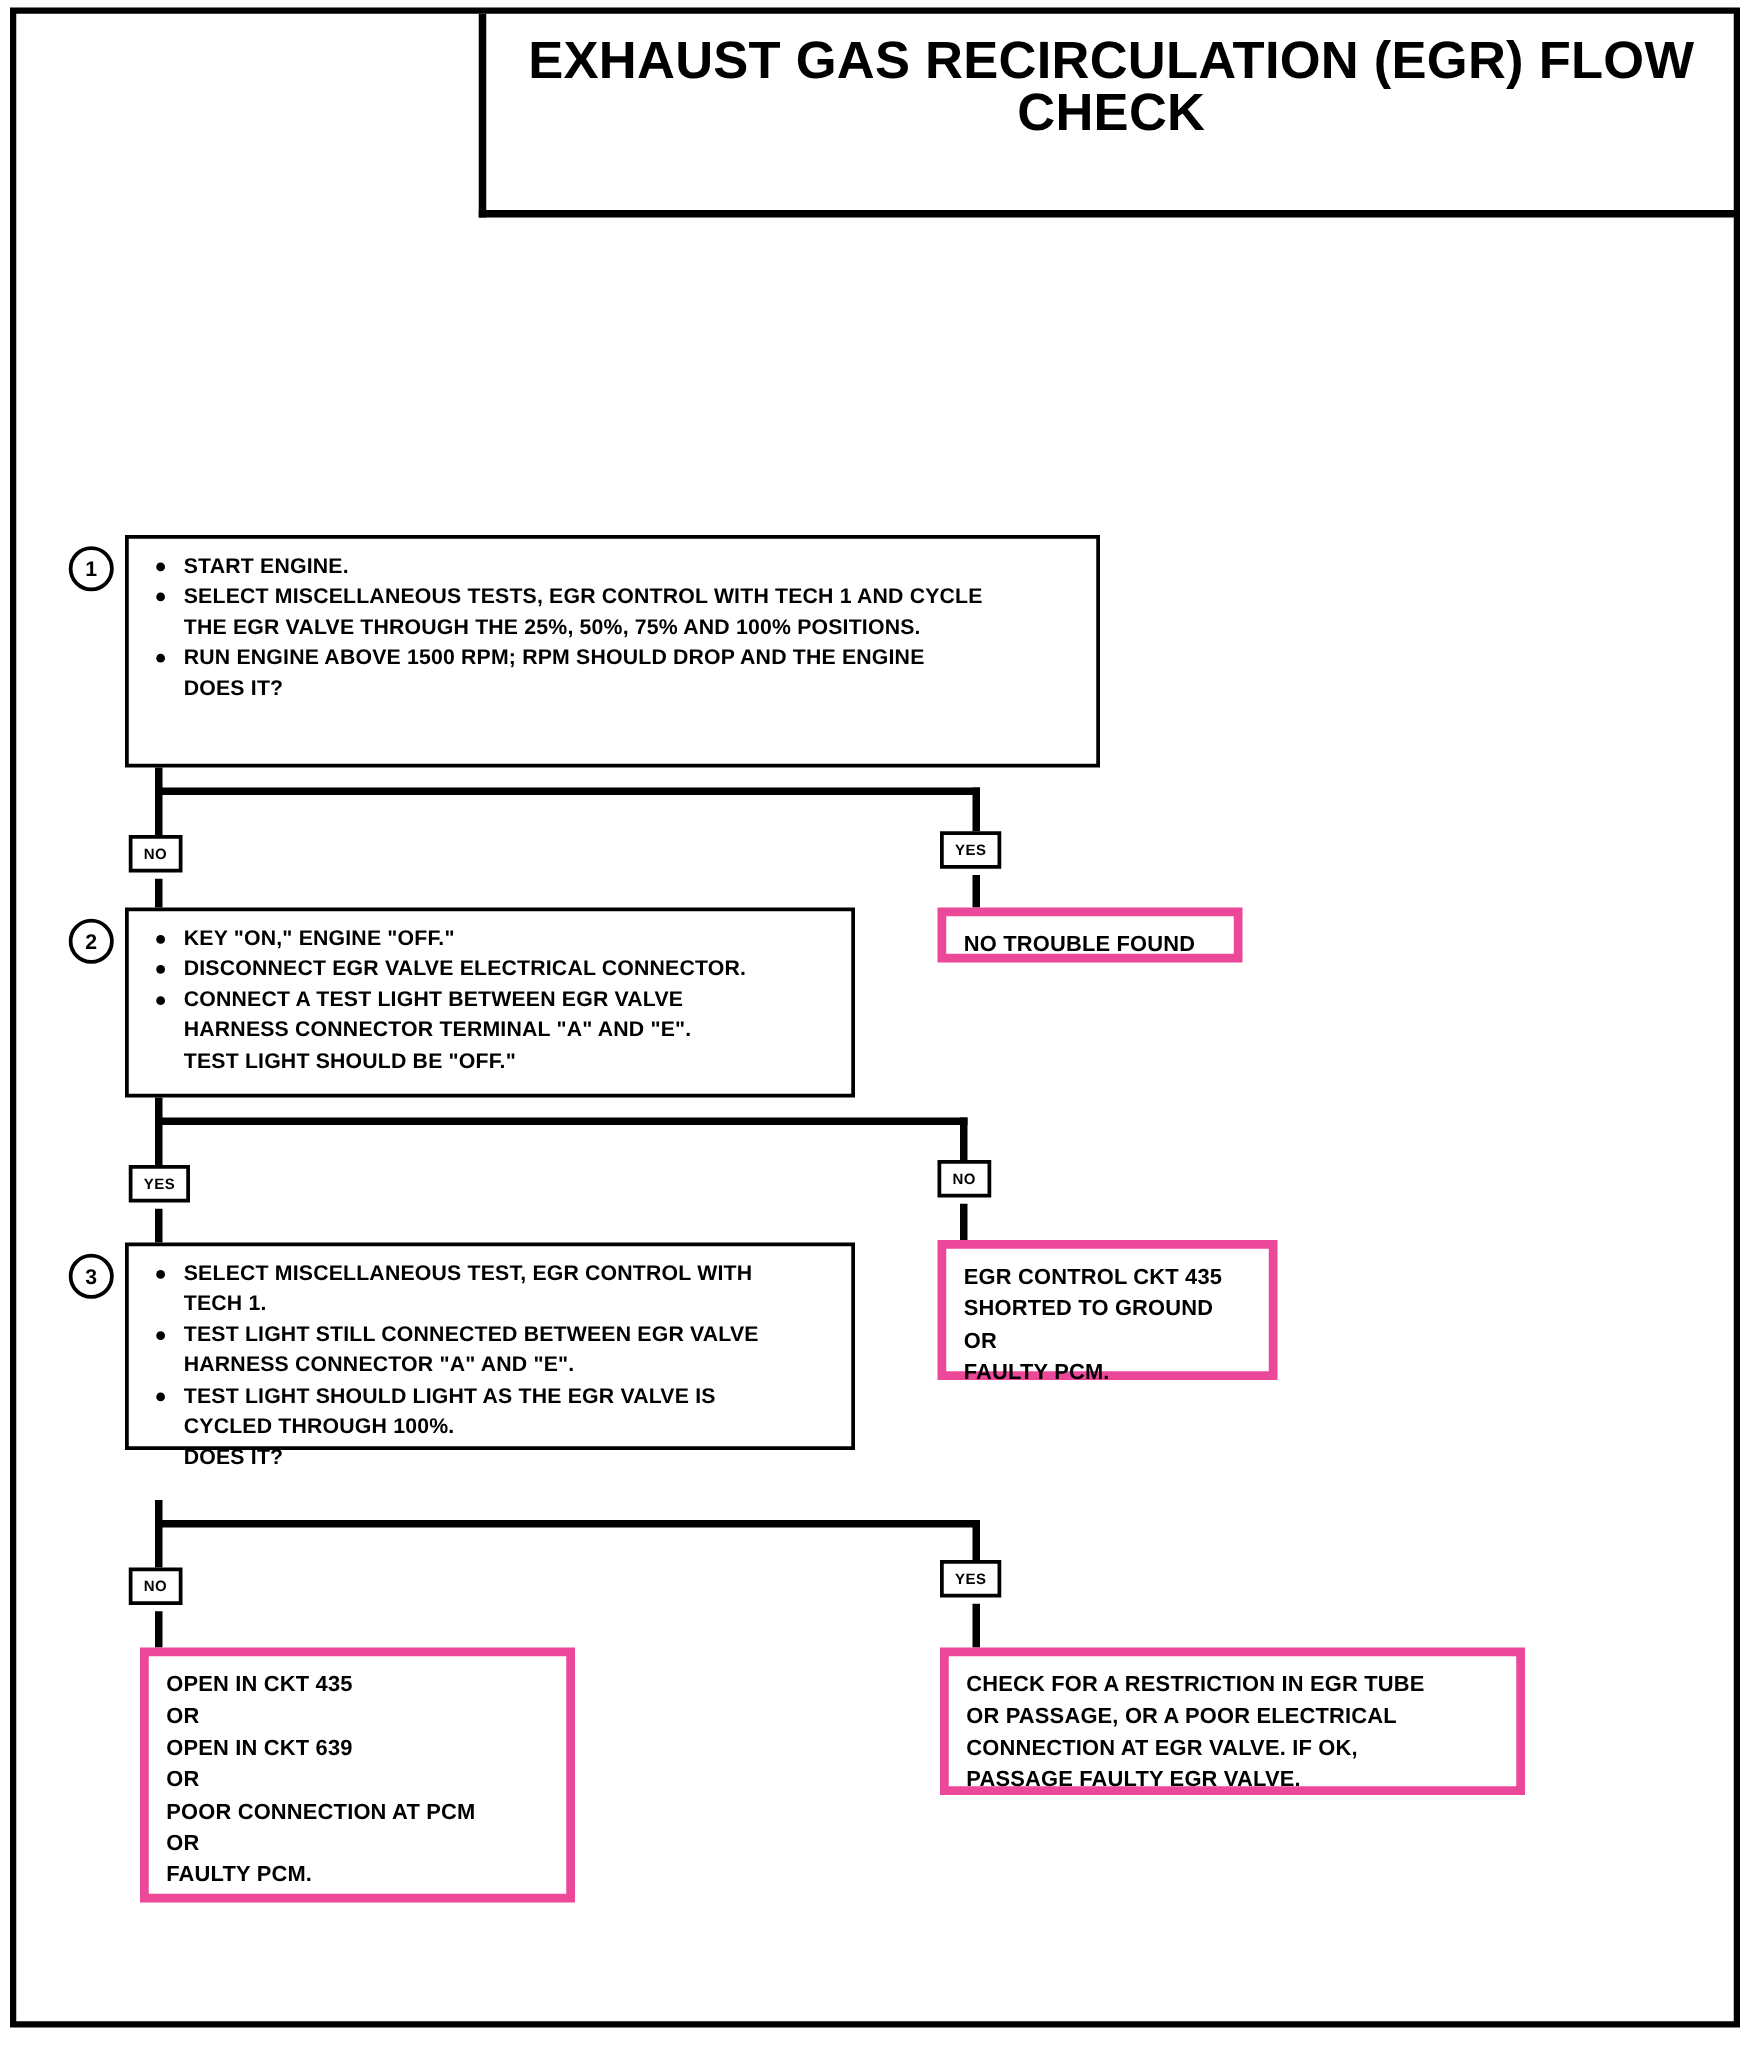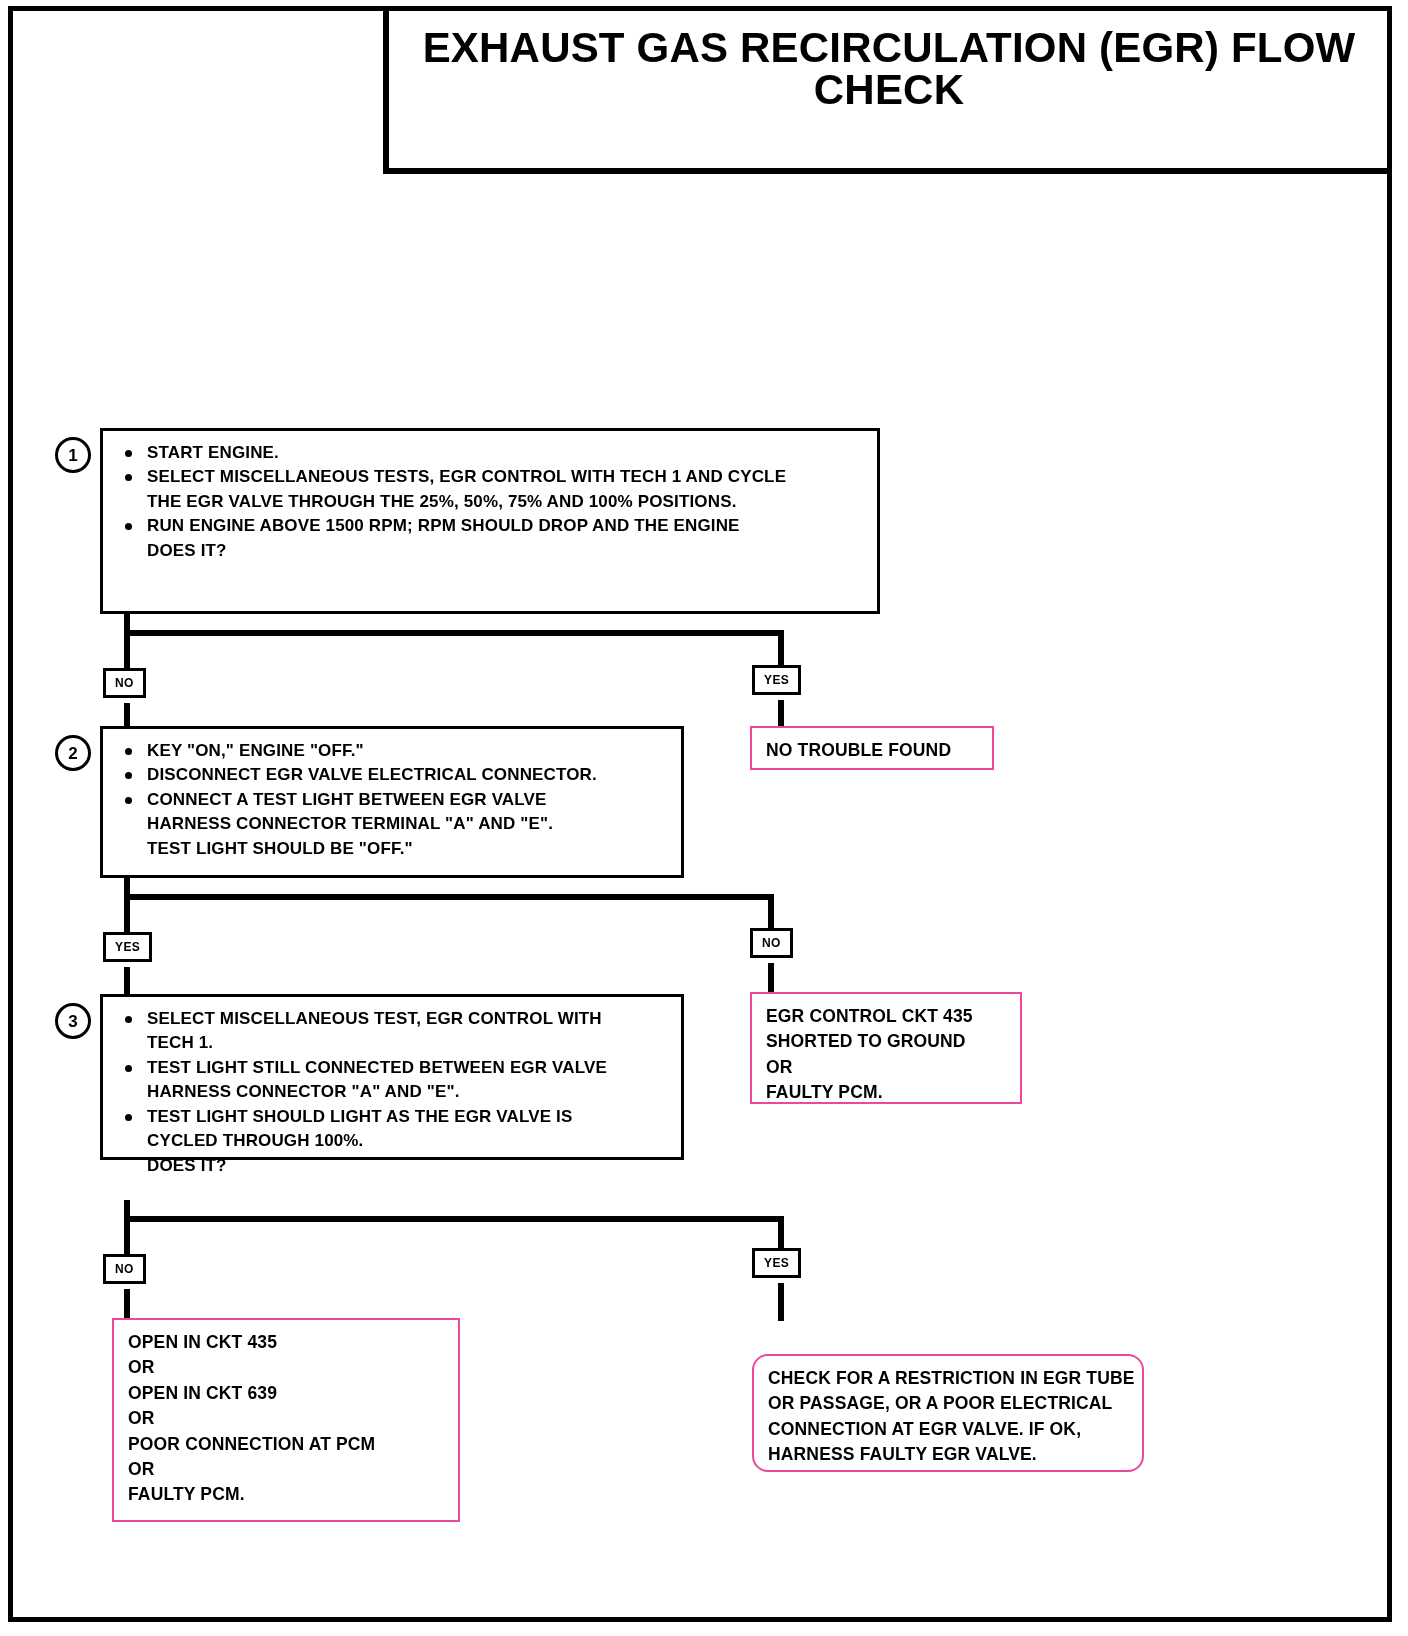--- a/index.html
+++ b/index.html
@@ -121,21 +121,21 @@
     color: #000;
     line-height: 1;
     padding: 6px 9px;
     letter-spacing: 0.4px;
     z-index: 4;
   }
 
   
   .result-box {
     position: absolute;
-    border: 2px solid #ec4899;
+    border: 7px solid #ec4899;
     box-sizing: border-box;
     background: #fff;
     padding: 10px 12px 8px 14px;
   }
   .result-line {
     font-size: 17.5px;
     font-weight: bold;
     color: #000;
     line-height: 1.45;
     letter-spacing: 0.15px;
@@ -251,20 +251,20 @@
   <div class="result-box" style="left:112px; top:1318px; width:348px; height:204px;">
     <div class="result-line">OPEN IN CKT 435</div>
     <div class="result-line">OR</div>
     <div class="result-line">OPEN IN CKT 639</div>
     <div class="result-line">OR</div>
     <div class="result-line">POOR CONNECTION AT PCM</div>
     <div class="result-line">OR</div>
     <div class="result-line">FAULTY PCM.</div>
   </div>
 
-  <div class="result-box" style="left:752px; top:1354px; width:392px; height:118px;border-radius:16px;">
+  <div class="result-box" style="left:752px; top:1318px; width:468px; height:118px;">
     <div class="result-line">CHECK FOR A RESTRICTION IN EGR TUBE</div>
     <div class="result-line">OR PASSAGE, OR A POOR ELECTRICAL</div>
     <div class="result-line">CONNECTION AT EGR VALVE.  IF OK,</div>
-    <div class="result-line">HARNESS FAULTY EGR VALVE.</div>
+    <div class="result-line">PASSAGE FAULTY EGR VALVE.</div>
   </div>
 
 </div>
 
 </body></html>

